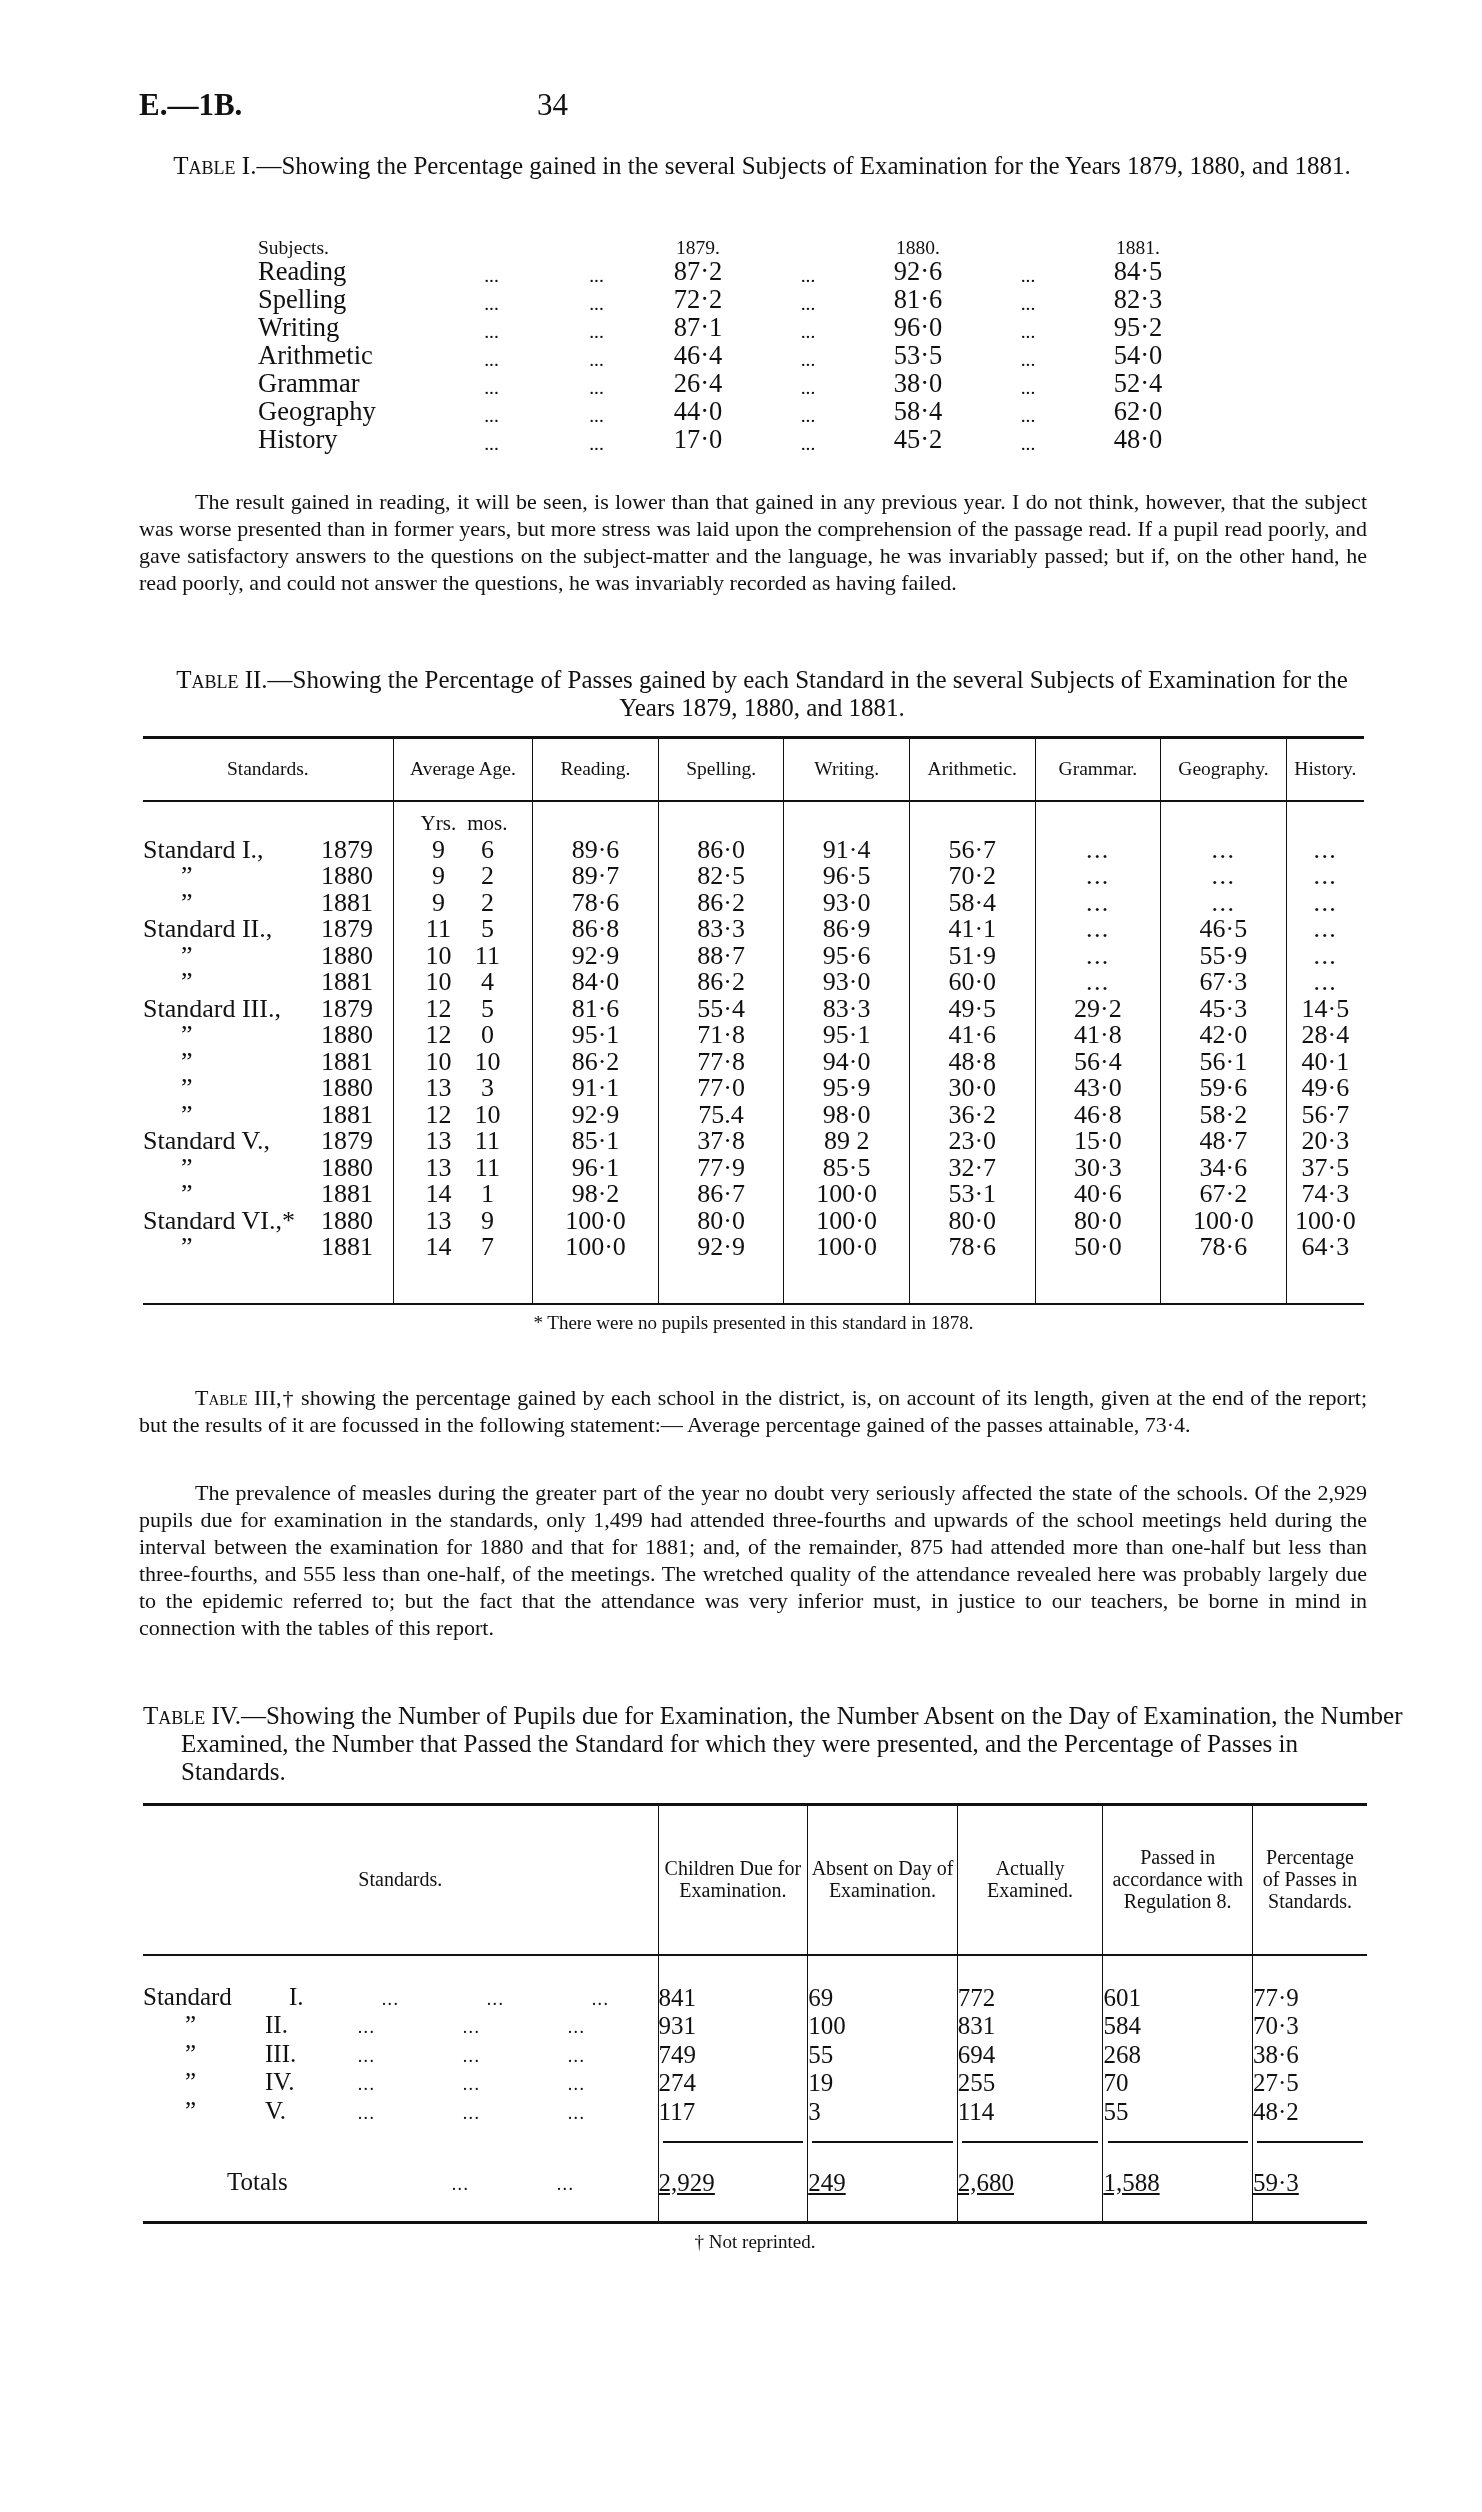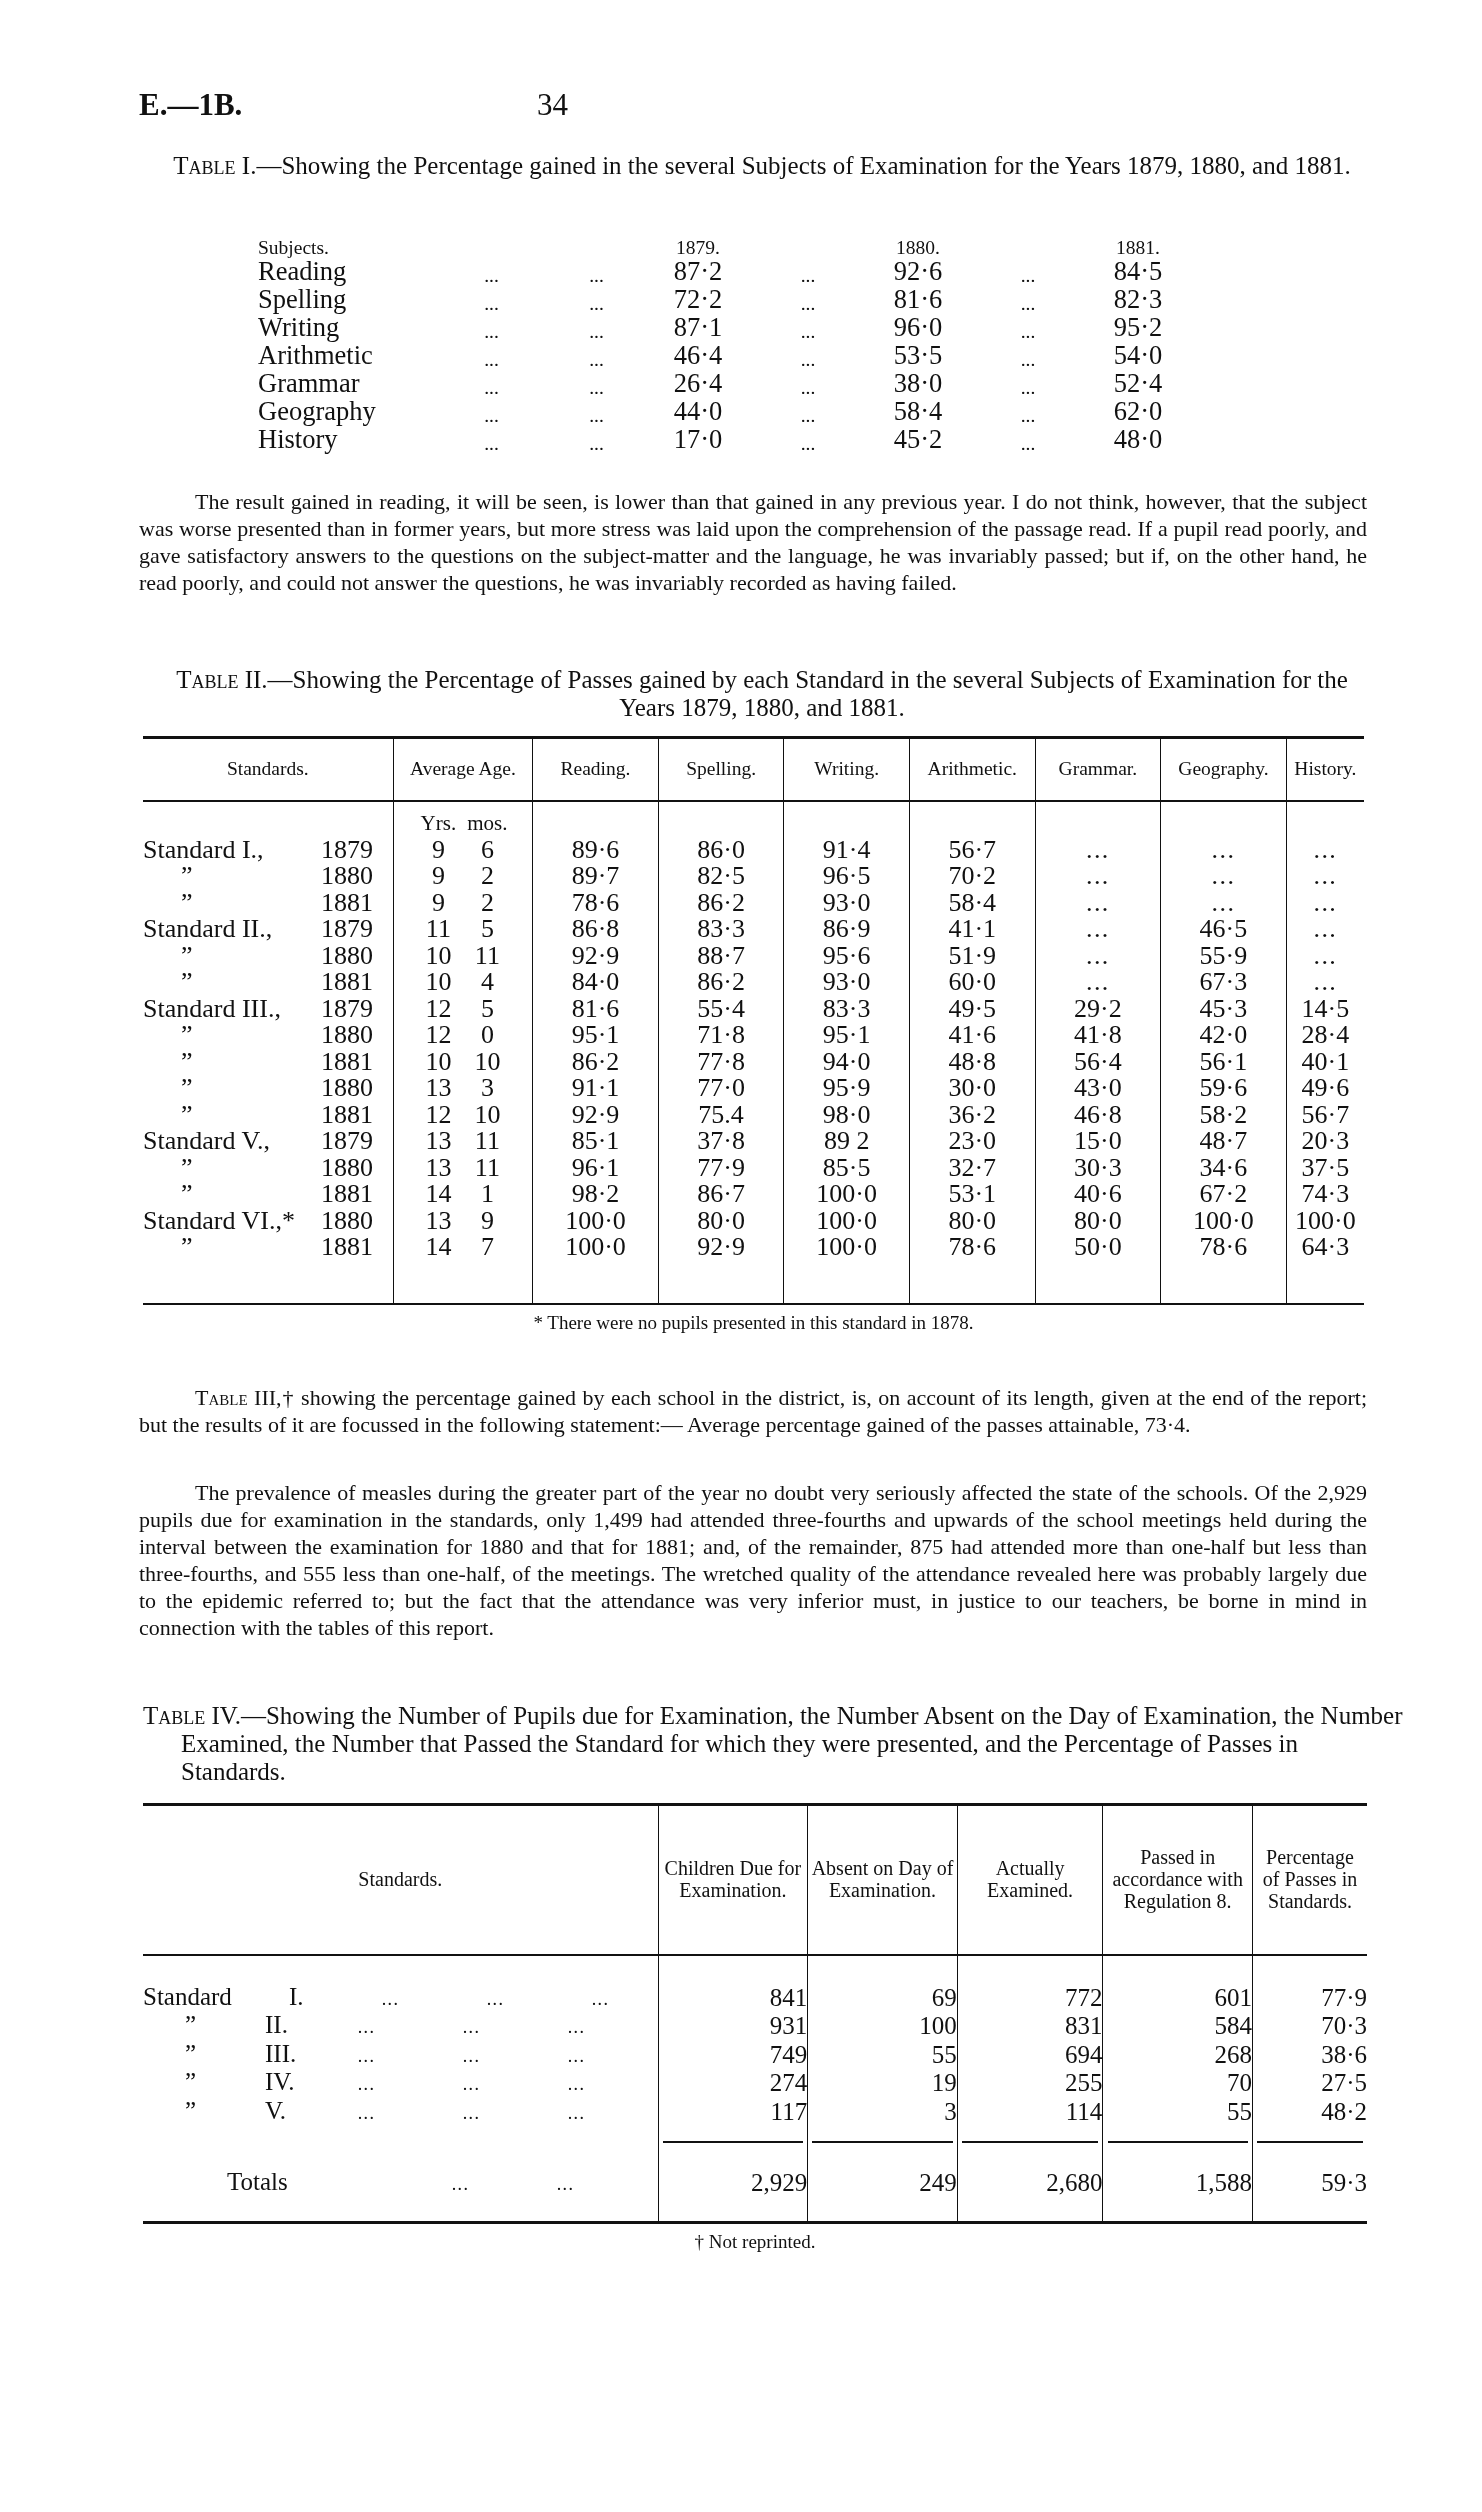--- a/index.html
+++ b/index.html
@@ -37,26 +37,26 @@
   .t2 .yr { display: inline-block; width: 84px; text-align: right; }
   .t2 .age-y { display: inline-block; width: 49px; text-align: center; }
   .t2 .age-m { display: inline-block; width: 49px; text-align: center; }
   .dots { font-size: 18px; letter-spacing: 1.4px; }
   .footnote { font-size: 19px; text-align: center; }
   
   .t4 { left: 143px; top: 1803px; width: 1224px; }
   .t4 th { font-size: 20px; font-weight: normal; line-height: 21.6px; height: 148px; border-left: 1.4px solid #111; padding: 0 2.8px; }
   .t4 th:first-child { border-left: none; }
   .t4 tr.headrule td { height: 0; border-top: 2.8px solid #111; }
-  .t4 td { font-size: 25px; height: 26.5px; line-height: 26.5px; border-left: 1.4px solid #111; text-align: right; padding: 0; }
+  .t4 td { font-size: 25px; height: 26.5px; line-height: 26.5px; border-left: 1.4px solid #111; text-align: left; padding: 0; }
   .t4 td:first-child { border-left: none; text-align: left; }
   .t4 tr.pad td { height: 28px; }
   .t4 tr.tot-rule td { height: 18px; }
   .t4 tr.tot-rule td .mini { border-top: 2.8px solid #111; margin: 14px 4.2px 0 4.2px; }
-  .t4 tr.total td { height: 77px; vertical-align: middle; }
+  .t4 tr.total td { height: 77px; vertical-align: middle; text-decoration: underline; }
   .t4 .lab { display: inline-block; width: 146px; }
   .t4 .roman { display: inline-block; width: 49px; }
   .t4 .d1, .t4 .d2, .t4 .d3 { display: inline-block; width: 105px; text-align: center; }
 </style>
 </head>
 <body>
 
 <div class="abs hdr-left">E.—1B.</div>
 <div class="abs hdr-num">34</div>
 

